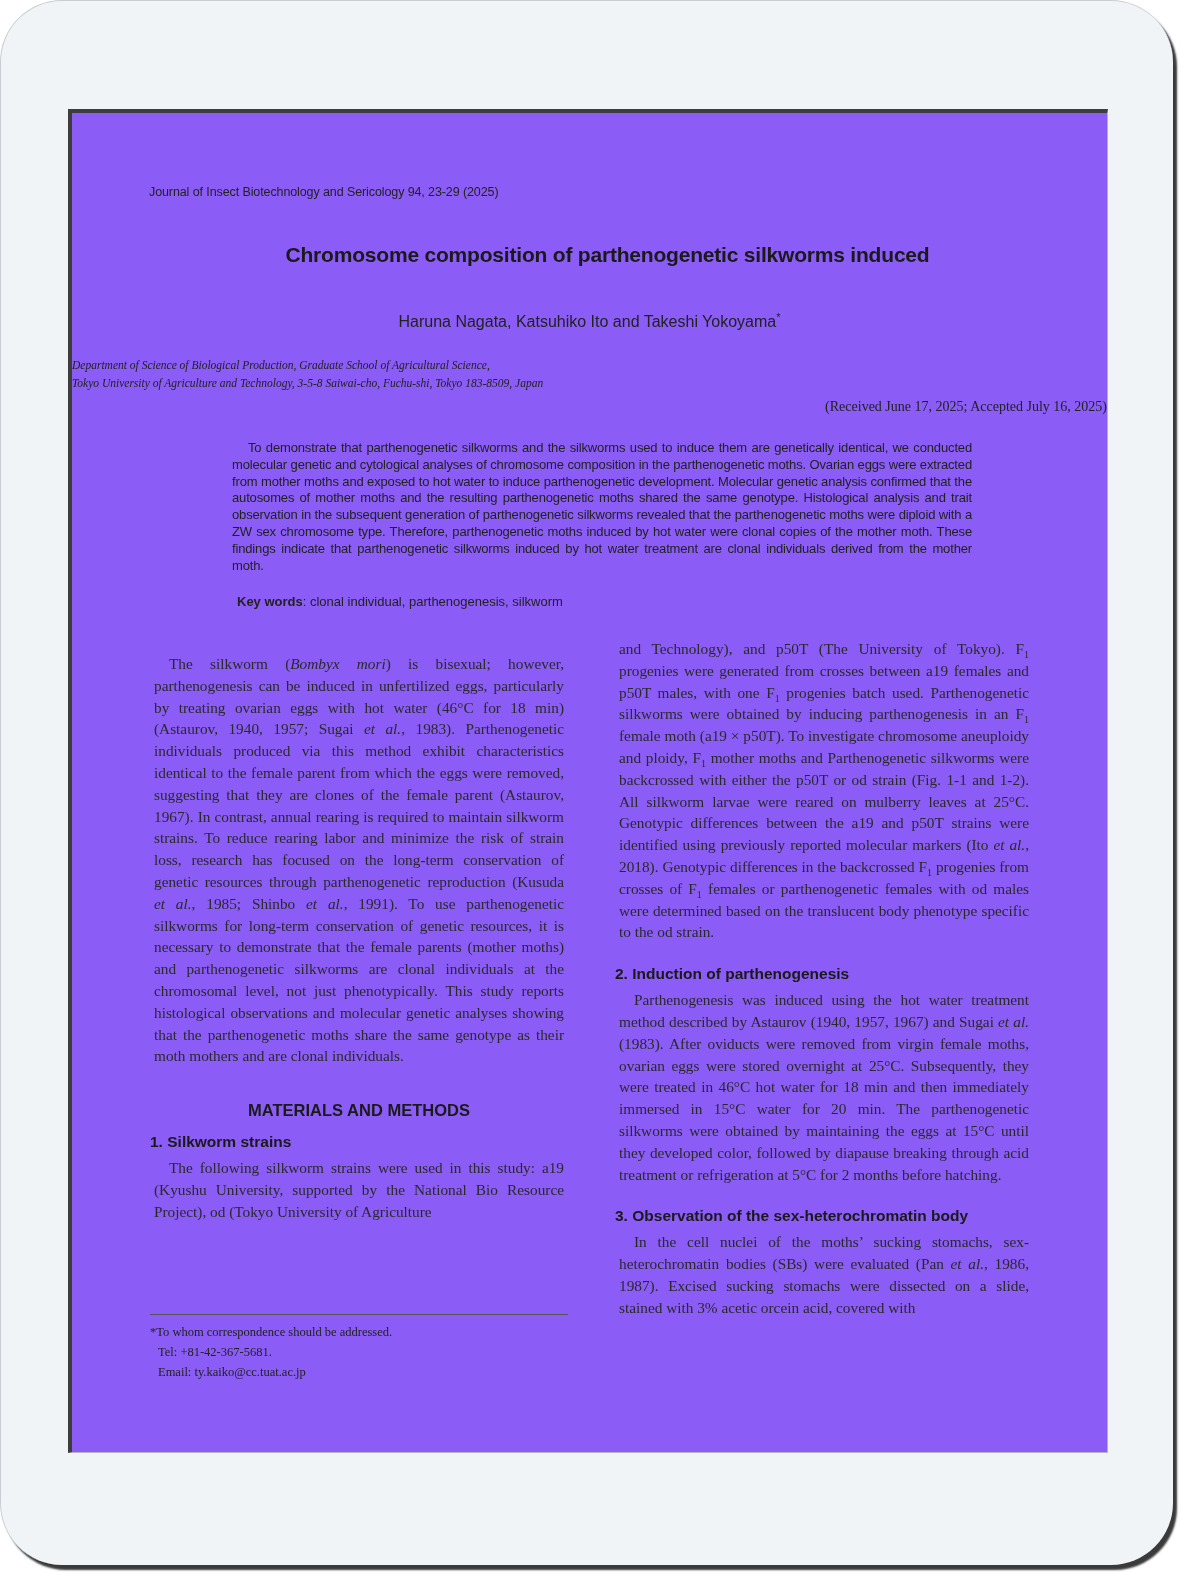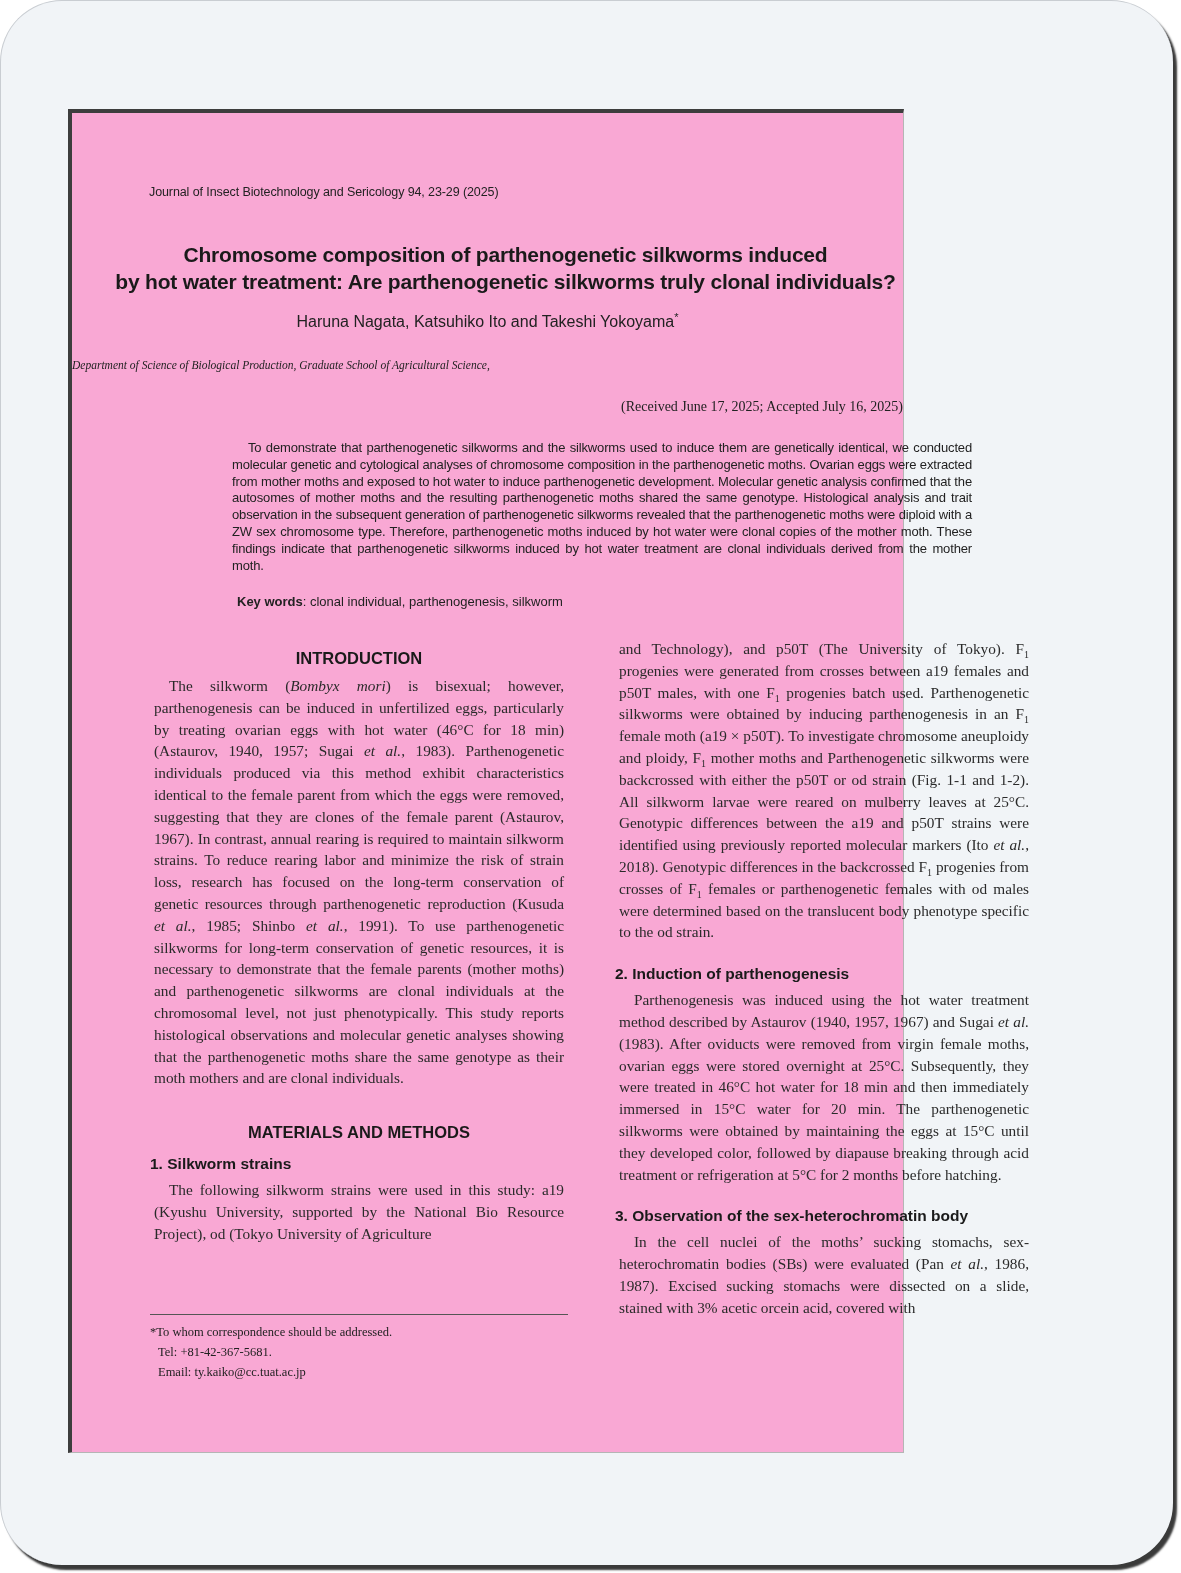--- a/index.html
+++ b/index.html
@@ -12,22 +12,22 @@
   .frame {
     position: absolute; left: 0; top: 0; width: 1173px; height: 1565px;
     background: #f1f4f7;
     border-radius: 62px;
     box-shadow: 4px 5px 2px #3a3a3a;
     border-top: 1px solid #c9cdd2;
     border-left: 1px solid #c9cdd2;
     box-sizing: border-box;
   }
   .page {
-    position: absolute; left: 68px; top: 109px; width: 836px; height: 1344px;
-    background: #f9a8d4;
+    position: absolute; left: 68px; top: 109px; width: 1040px; height: 1344px;
+    background: #8b5cf6;
     border-top: 4px solid #3d3d3d;
     border-left: 4px solid #3d3d3d;
     border-right: 1px solid #b5b5b5;
     border-bottom: 1px solid #b5b5b5;
     box-sizing: border-box;
     color: #222;
   }
   .journal {
     position: absolute; left: 77px; top: 72px;
     font-family: "Liberation Sans", sans-serif; font-size: 12.5px; color: #222;
@@ -92,41 +92,40 @@
 </head>
 <body>
 
 <div class="frame"></div>
 
 <div class="page">
   <div class="journal">Journal of Insect Biotechnology and Sericology 94, 23-29 (2025)</div>
 
   <div class="title">
     <div>Chromosome composition of parthenogenetic silkworms induced</div>
-    <div>by hot water treatment: Are parthenogenetic silkworms truly clonal individuals?</div>
   </div>
 
   <div class="authors">
     <span>Haruna Nagata, Katsuhiko Ito and Takeshi Yokoyama</span><sup>*</sup>
   </div>
 
   <div class="affil">
     <div>Department of Science of Biological Production, Graduate School of Agricultural Science,</div>
+    <div>Tokyo University of Agriculture and Technology, 3-5-8 Saiwai-cho, Fuchu-shi, Tokyo 183-8509, Japan</div>
   </div>
 
   <div class="received">(Received June 17, 2025; Accepted July 16, 2025)</div>
 
   <div class="abstract">To demonstrate that parthenogenetic silkworms and the silkworms used to induce them are genetically identical, we conducted molecular genetic and cytological analyses of chromosome composition in the parthenogenetic moths. Ovarian eggs were extracted from mother moths and exposed to hot water to induce parthenogenetic development. Molecular genetic analysis confirmed that the autosomes of mother moths and the resulting parthenogenetic moths shared the same genotype. Histological analysis and trait observation in the subsequent generation of parthenogenetic silkworms revealed that the parthenogenetic moths were diploid with a ZW sex chromosome type. Therefore, parthenogenetic moths induced by hot water were clonal copies of the mother moth. These findings indicate that parthenogenetic silkworms induced by hot water treatment are clonal individuals derived from the mother moth.</div>
 
   <div class="keywords">
     <b>Key words</b><span>: clonal individual, parthenogenesis, silkworm</span>
   </div>
 
   <div class="col left">
-    <h2 class="sec-head">INTRODUCTION</h2>
     <p style="margin-top:6px;">
       <span>The silkworm (</span><i>Bombyx mori</i><span>) is bisexual; however, parthenogenesis can be induced in unfertilized eggs, particularly by treating ovarian eggs with hot water (46°C for 18 min) (Astaurov, 1940, 1957; Sugai </span><i>et al.</i><span>, 1983). Parthenogenetic individuals produced via this method exhibit characteristics identical to the female parent from which the eggs were removed, suggesting that they are clones of the female parent (Astaurov, 1967). In contrast, annual rearing is required to maintain silkworm strains. To reduce rearing labor and minimize the risk of strain loss, research has focused on the long-term conservation of genetic resources through parthenogenetic reproduction (Kusuda </span><i>et al.</i><span>, 1985; Shinbo </span><i>et al.</i><span>, 1991). To use parthenogenetic silkworms for long-term conservation of genetic resources, it is necessary to demonstrate that the female parents (mother moths) and parthenogenetic silkworms are clonal individuals at the chromosomal level, not just phenotypically. This study reports histological observations and molecular genetic analyses showing that the parthenogenetic moths share the same genotype as their moth mothers and are clonal individuals.</span>
     </p>
 
     <h2 class="sec-head" style="margin-top:32px;">MATERIALS AND METHODS</h2>
     <h3 class="sub-head" style="margin-top:10px;">1. Silkworm strains</h3>
     <p>The following silkworm strains were used in this study: a19 (Kyushu University, supported by the National Bio Resource Project), od (Tokyo University of Agriculture</p>
   </div>
 
   <div class="footnote-rule"></div>

